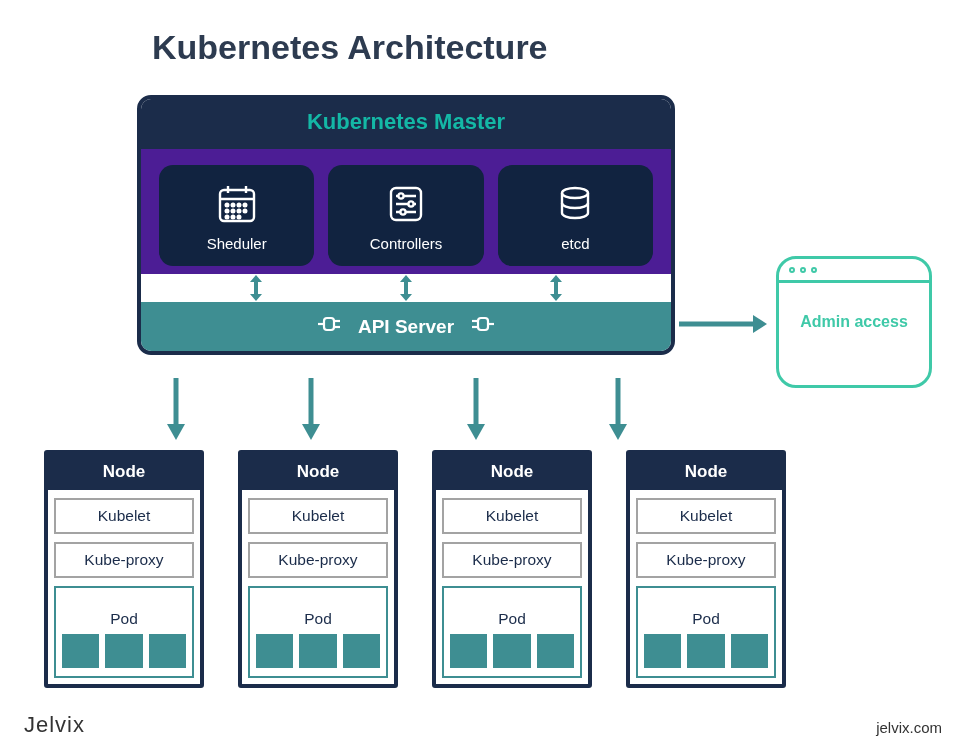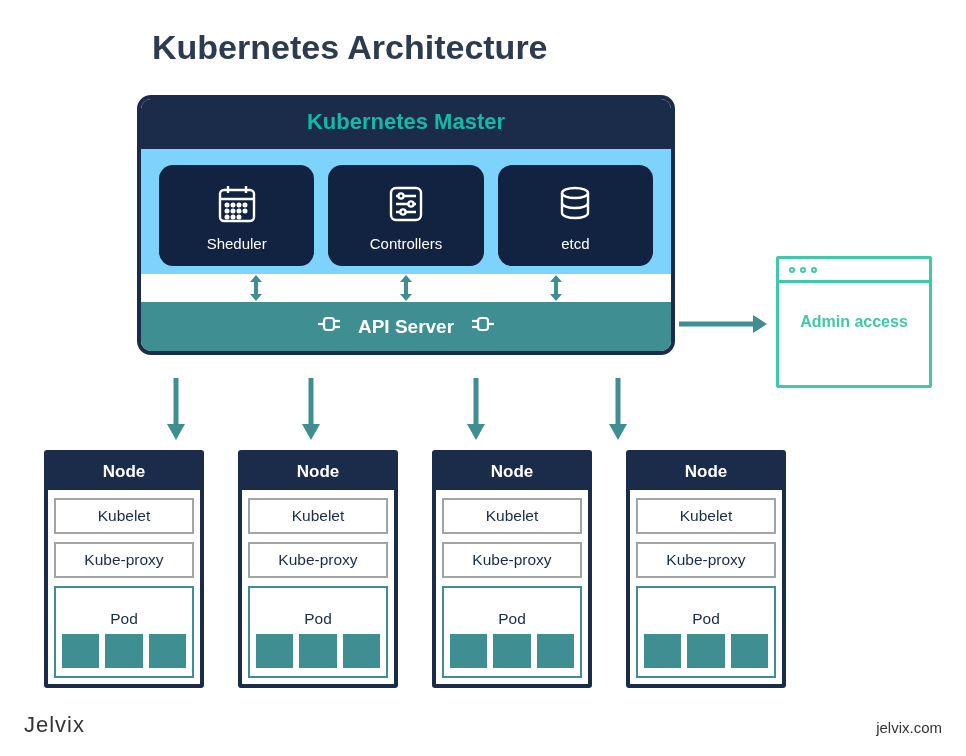--- a/index.html
+++ b/index.html
@@ -37,21 +37,21 @@
     text-align: center;
     font-weight: 700;
     font-size: 22px;
     padding: 10px 0 14px;
   }
   .master-body {
     display: flex;
     justify-content: center;
     gap: 14px;
     padding: 16px 18px 8px;
-    background: #7dd3fc;
+    background: #4c1d95;
   }
   .component {
     flex: 1;
     background: #112340;
     border-radius: 14px;
     color: #fff;
     text-align: center;
     padding: 18px 8px 14px;
     display: flex;
     flex-direction: column;
@@ -81,21 +81,21 @@
   }
 
   
   .admin-box {
     position: absolute;
     top: 256px;
     left: 776px;
     width: 156px;
     height: 132px;
     border: 3px solid #3fc9a8;
-    border-radius: 2px;
+    border-radius: 20px;
     overflow: hidden;
   }
   .admin-top {
     height: 24px;
     border-bottom: 3px solid #3fc9a8;
     display: flex;
     align-items: center;
     padding-left: 10px;
     gap: 5px;
   }

